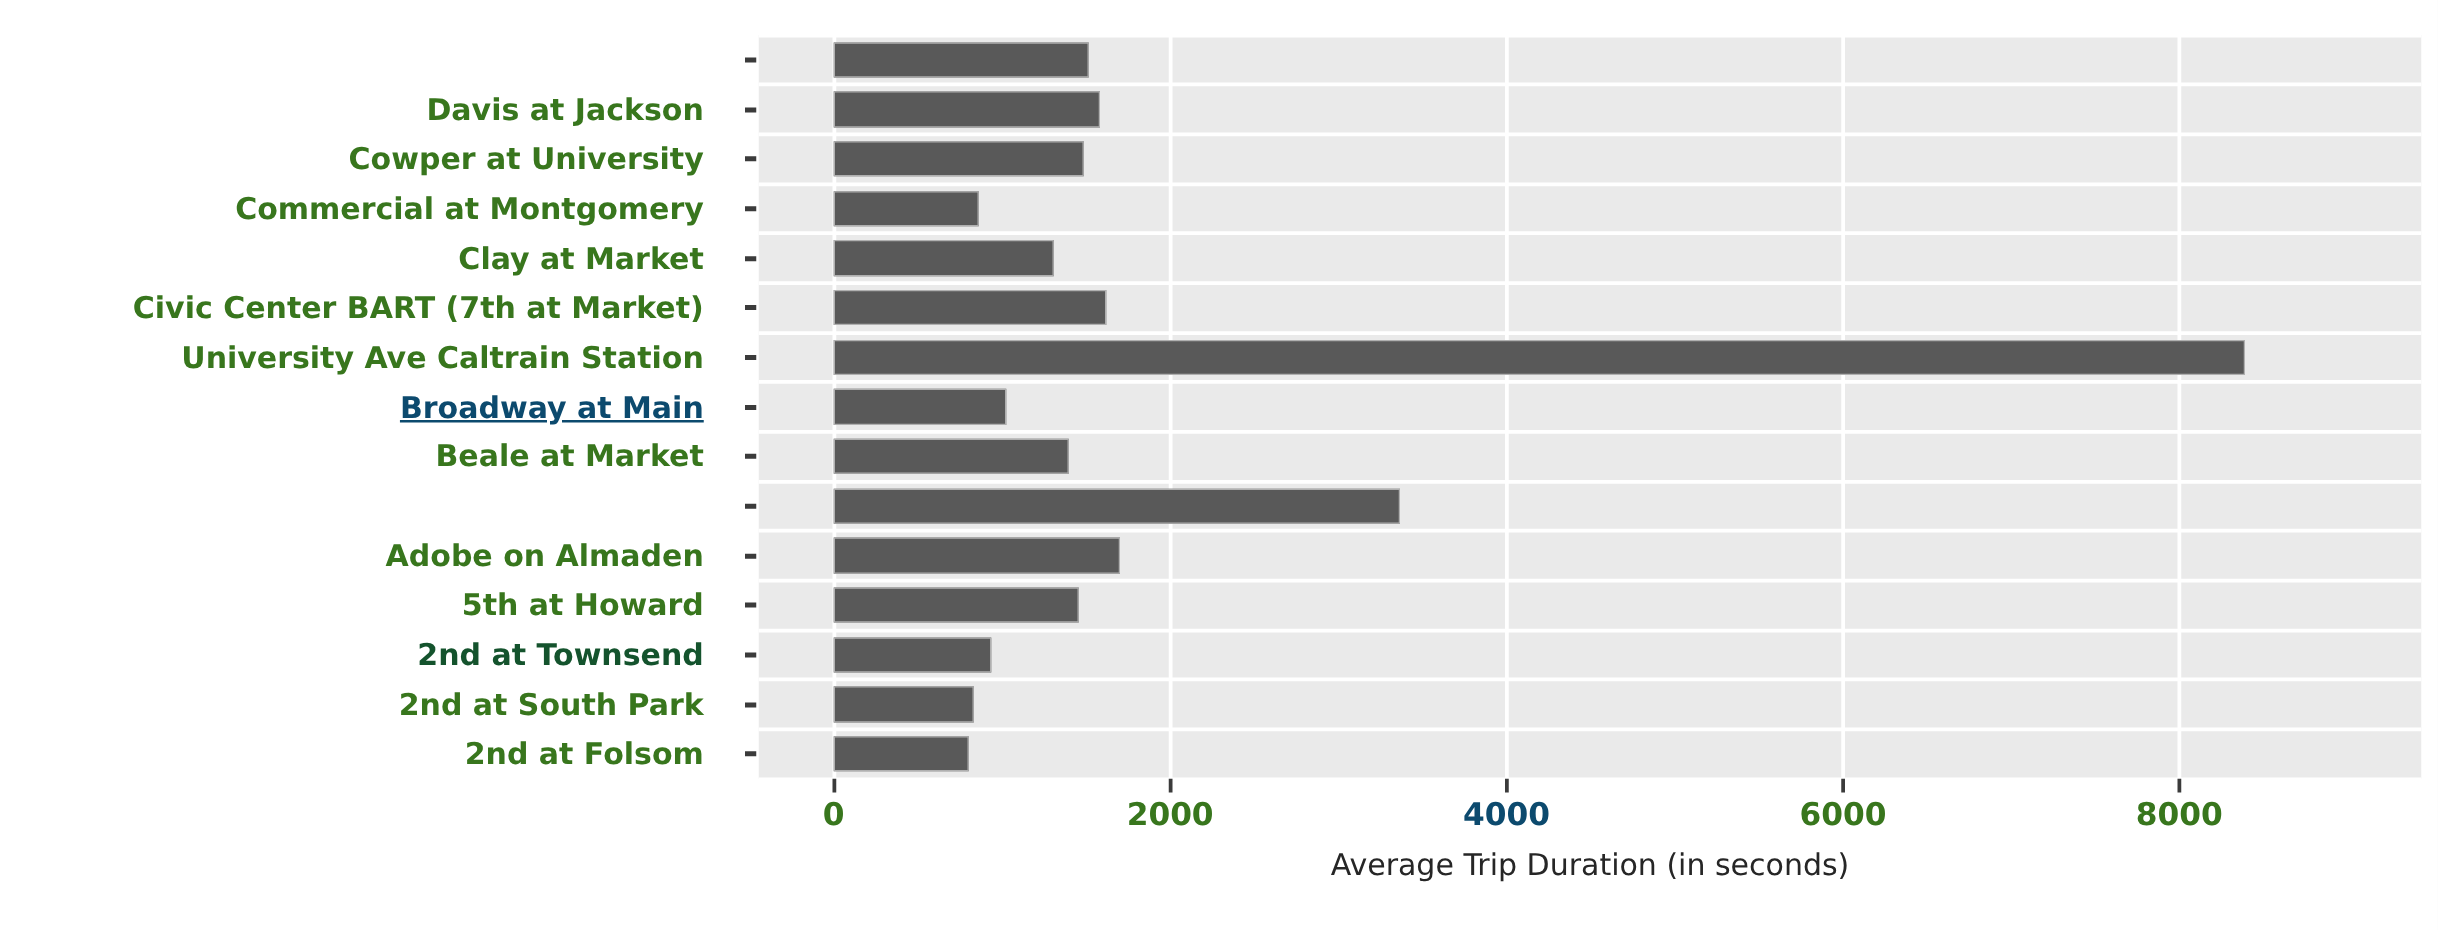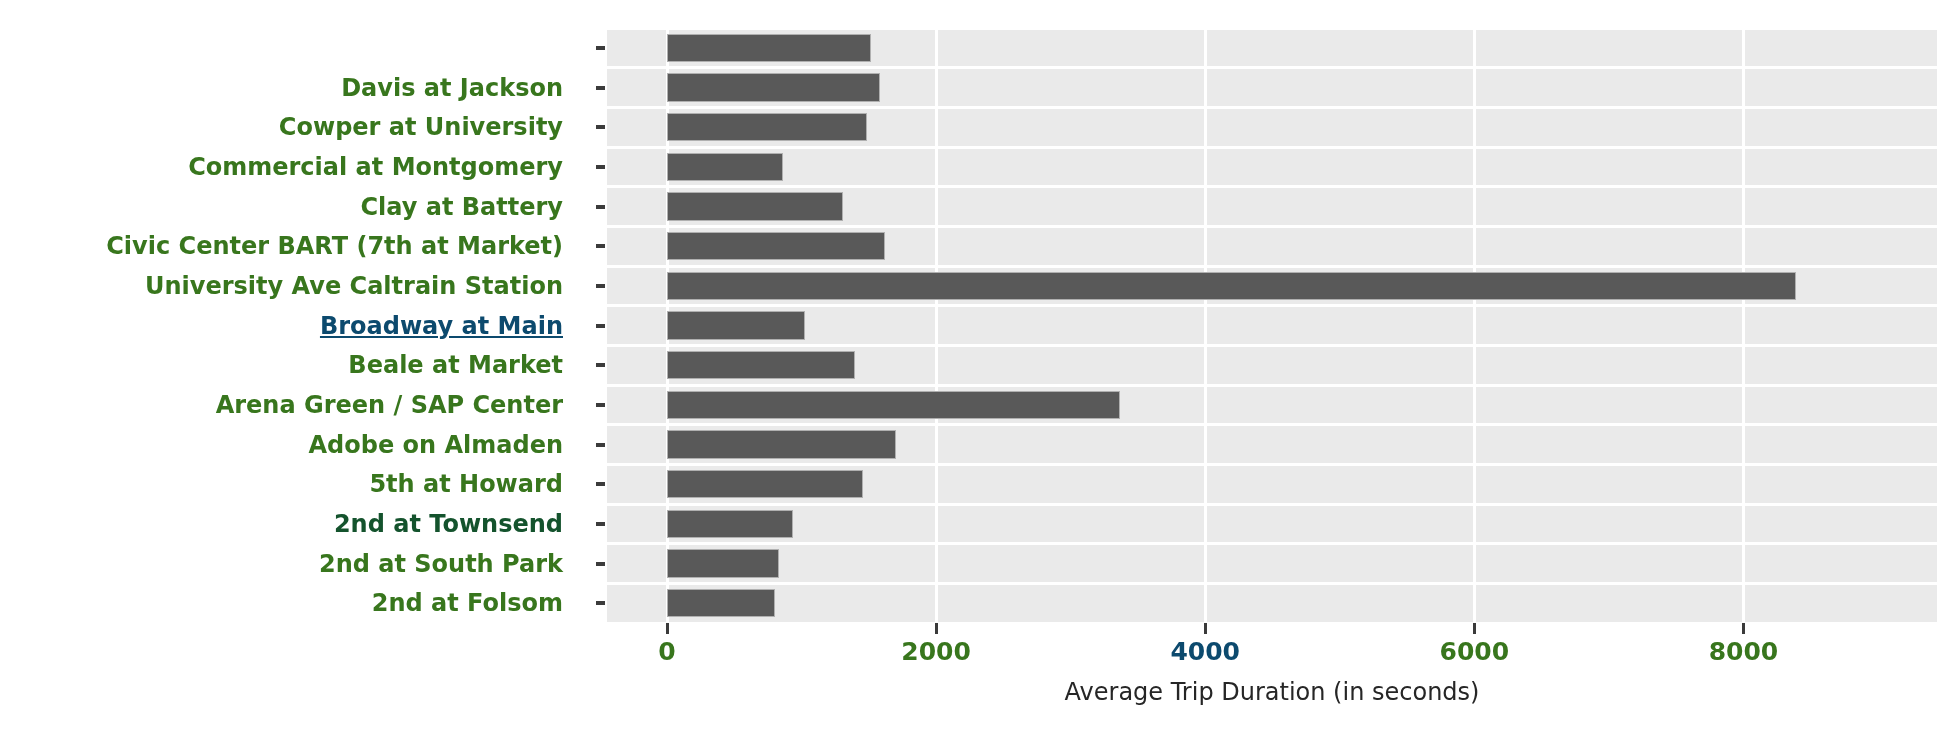--- a/index.html
+++ b/index.html
@@ -142,31 +142,30 @@
   </div>
 
   <div id="ylabels">
       <div class="ytick-mark" style="top: 17.8333px;"></div>
       <div class="ytick-label" style="top: 47.5px; right: 22px; color: rgb(56, 118, 29);">Davis at Jackson</div>
       <div class="ytick-mark" style="top: 57.5px;"></div>
       <div class="ytick-label" style="top: 87.1667px; right: 22px; color: rgb(56, 118, 29);">Cowper at University</div>
       <div class="ytick-mark" style="top: 97.1667px;"></div>
       <div class="ytick-label" style="top: 126.833px; right: 22px; color: rgb(56, 118, 29);">Commercial at Montgomery</div>
       <div class="ytick-mark" style="top: 136.833px;"></div>
-      <div class="ytick-label" style="top: 166.5px; right: 22px; color: rgb(56, 118, 29);">Clay at Battery</div>
+      <div class="ytick-label" style="top: 166.5px; right: 22px; color: rgb(56, 118, 29);">Clay at Market</div>
       <div class="ytick-mark" style="top: 176.5px;"></div>
       <div class="ytick-label" style="top: 206.167px; right: 22px; color: rgb(56, 118, 29);">Civic Center BART (7th at Market)</div>
       <div class="ytick-mark" style="top: 216.167px;"></div>
       <div class="ytick-label" style="top: 245.833px; right: 22px; color: rgb(56, 118, 29);">University Ave Caltrain Station</div>
       <div class="ytick-mark" style="top: 255.833px;"></div>
       <div class="ytick-label" style="top: 285.5px; right: 22px; color: #0c4a6e; text-decoration: underline;">Broadway at Main</div>
       <div class="ytick-mark" style="top: 295.5px;"></div>
       <div class="ytick-label" style="top: 325.167px; right: 22px; color: rgb(56, 118, 29);">Beale at Market</div>
       <div class="ytick-mark" style="top: 335.167px;"></div>
-      <div class="ytick-label" style="top: 364.833px; right: 22px; color: rgb(56, 118, 29);">Arena Green / SAP Center</div>
       <div class="ytick-mark" style="top: 374.833px;"></div>
       <div class="ytick-label" style="top: 404.5px; right: 22px; color: rgb(56, 118, 29);">Adobe on Almaden</div>
       <div class="ytick-mark" style="top: 414.5px;"></div>
       <div class="ytick-label" style="top: 444.167px; right: 22px; color: rgb(56, 118, 29);">5th at Howard</div>
       <div class="ytick-mark" style="top: 454.167px;"></div>
       <div class="ytick-label" style="top: 483.833px; right: 22px; color: #14532d;">2nd at Townsend</div>
       <div class="ytick-mark" style="top: 493.833px;"></div>
       <div class="ytick-label" style="top: 523.5px; right: 22px; color: rgb(56, 118, 29);">2nd at South Park</div>
       <div class="ytick-mark" style="top: 533.5px;"></div>
       <div class="ytick-label" style="top: 563.167px; right: 22px; color: rgb(56, 118, 29);">2nd at Folsom</div>

